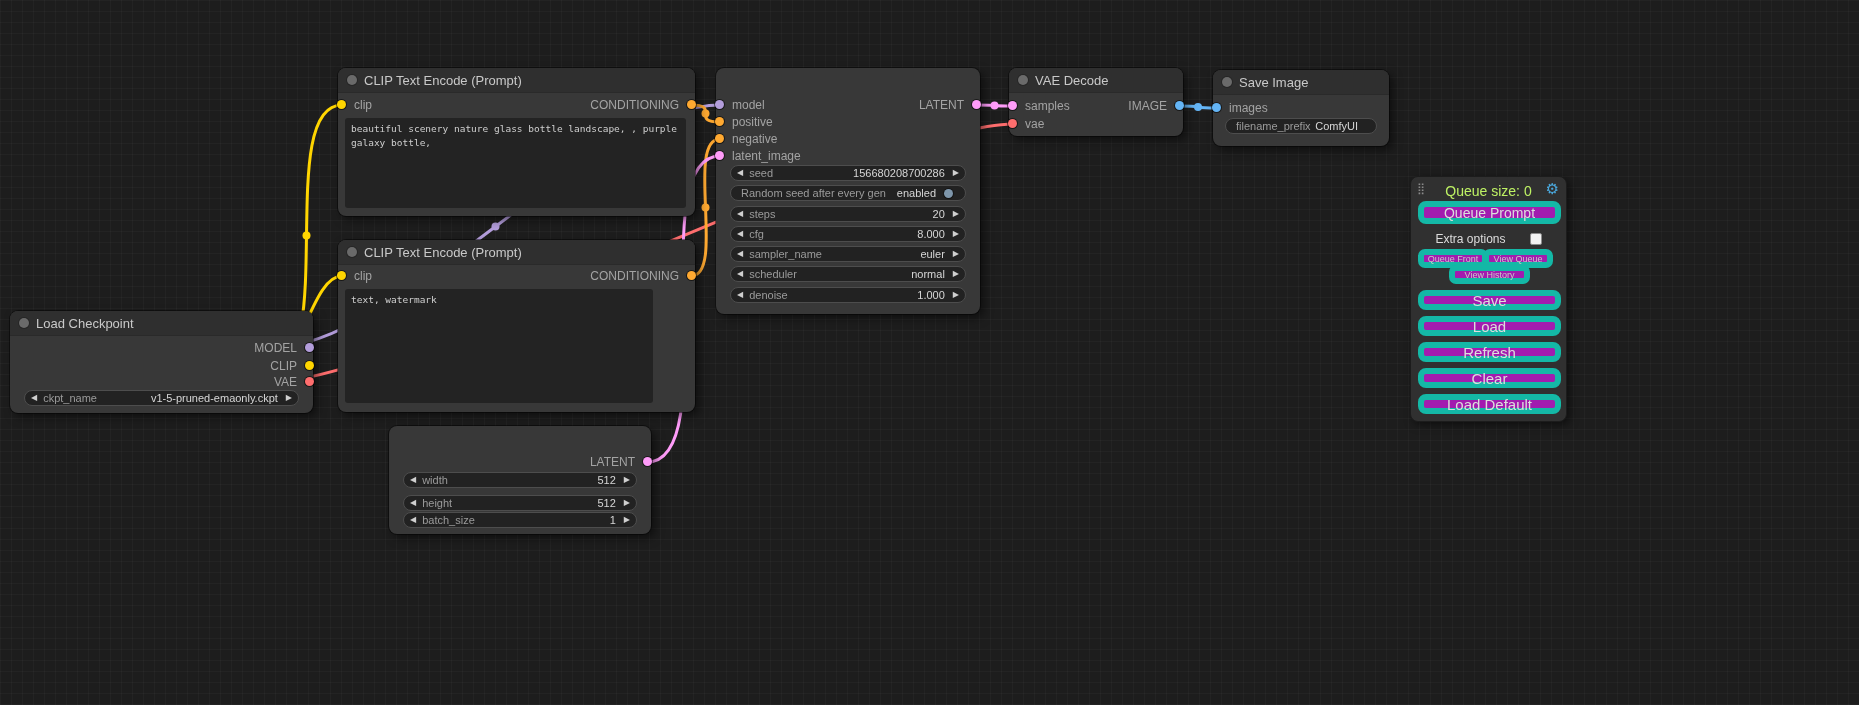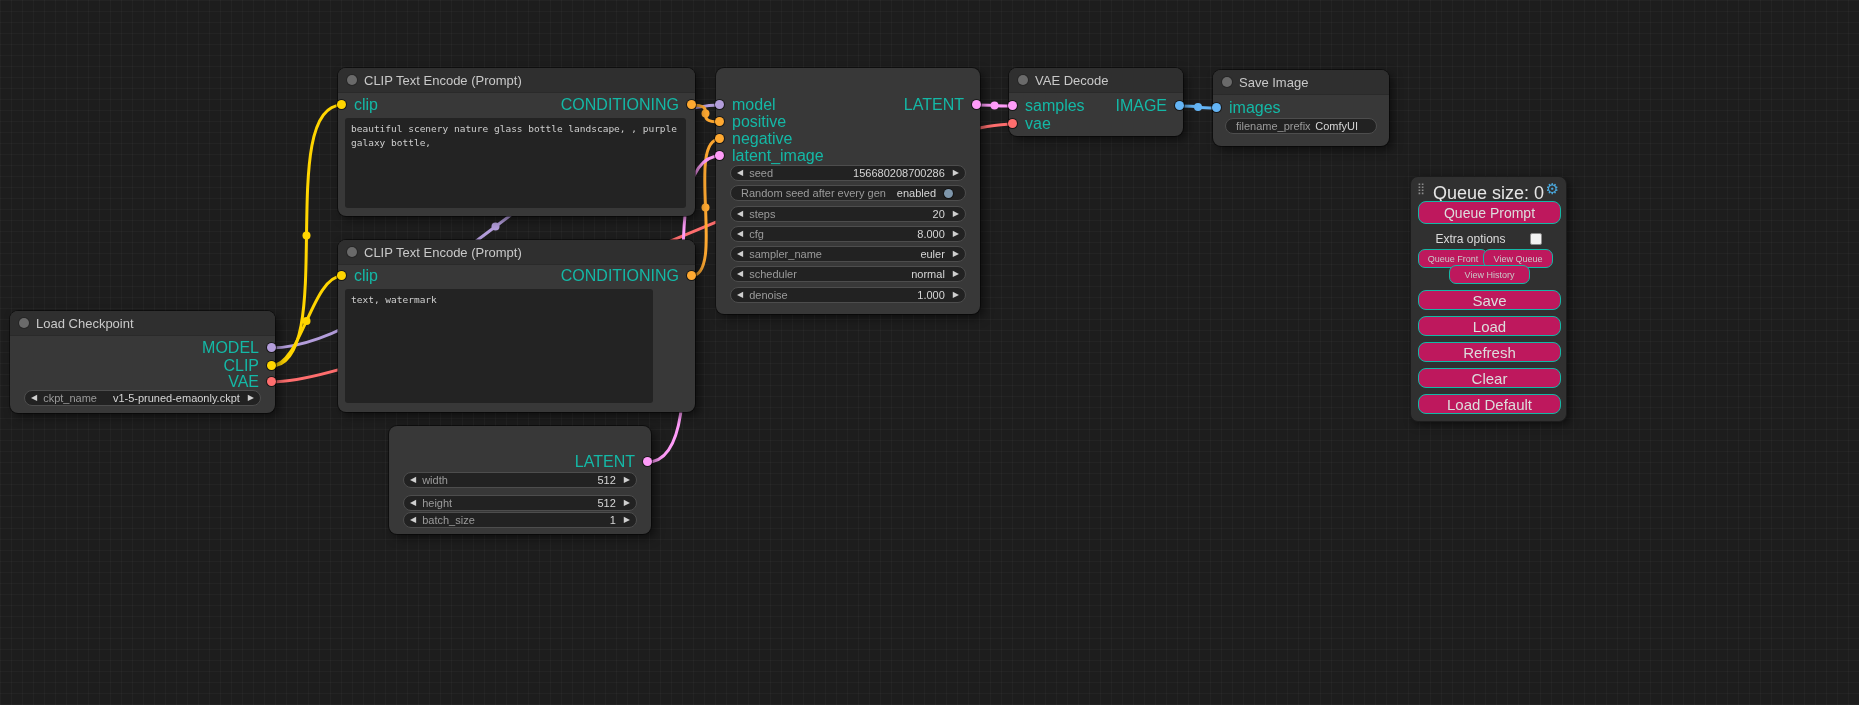--- a/index.html
+++ b/index.html
@@ -22,21 +22,21 @@
   .node-title{
     height:24px;background:#2f2f2f;border-radius:8px 8px 0 0;
     border-bottom:1px solid #2a2a2a;
     display:flex;align-items:center;padding-left:9px;gap:7px;
   }
   .title-dot{width:10px;height:10px;border-radius:50%;background:#6a6a6a;box-shadow:0 0 0 1px #262626;flex:0 0 auto;}
   .title-text{font-size:13px;color:#c9c9c9;white-space:nowrap;}
   .port{position:absolute;width:9px;height:9px;border-radius:50%;background:#888;box-shadow:0 0 0 1px rgba(0,0,0,.55);}
   .port.in{left:-1px;}
   .port.out{right:-1px;}
-  .slot-label{position:absolute;font-size:16px;color:#14b8a6;line-height:16px;white-space:nowrap;}
+  .slot-label{position:absolute;font-size:12px;color:#a3a3a3;line-height:16px;white-space:nowrap;}
   .slot-label.in{left:16px;}
   .slot-label.out{right:16px;}
   .widget{
     position:absolute;left:14px;right:14px;height:16px;background:#222;
     border:1px solid #4d4d4d;border-radius:9px;box-sizing:border-box;
     display:flex;align-items:center;font-size:11px;color:#aaa;overflow:hidden;
   }
   .warrow{flex:0 0 auto;font-size:8px;color:#cfcfcf;line-height:14px;padding:0 6px;cursor:pointer;}
   .warrow.l::before{content:"◀";}
   .warrow.r::before{content:"▶";}
@@ -53,23 +53,23 @@
   
   .menu{
     position:absolute;z-index:3;left:1410px;top:176px;width:157px;height:246px;
     background:#303030;border:1px solid #1c1c1c;border-radius:8px;
     box-shadow:3px 3px 9px rgba(0,0,0,.5);box-sizing:border-box;
   }
   .menu-handle{position:absolute;left:6px;top:5px;color:#8a8a8a;font-size:11px;cursor:grab;}
   .menu-handle::before{content:"⣿";}
   .gear{position:absolute;right:7px;top:3px;color:#4aa8dd;font-size:15px;cursor:pointer;}
   .gear::before{content:"⚙";}
-  .queue-size{position:absolute;left:0;right:0;top:6px;text-align:center;font-size:18px;color:#e5e5e5;}
+  .queue-size{position:absolute;left:0;right:0;top:6px;text-align:center;font-size:14px;color:#bef264;}
   .mbtn{
-    position:absolute;background:#be185d;border:1px solid #14b8a6;border-radius:8px;
+    position:absolute;background:#a21caf;border:6px solid #14b8a6;border-radius:8px;
     color:#ddd;font-family:"Liberation Sans",sans-serif;
     display:flex;align-items:center;justify-content:center;cursor:pointer;padding:2px;box-sizing:border-box;
   }
   .mbtn.big{left:7px;width:143px;height:20px;font-size:15px;}
   .mbtn.small{height:19px;font-size:9px;border-radius:7px;color:#c9c9c9;text-align:center;}
   .extra-row{position:absolute;left:0;right:0;top:55px;display:flex;align-items:center;justify-content:center;gap:24px;font-size:12px;color:#dcdcdc;}
   .checkbox{width:10px;height:10px;background:#f2f2f2;border:1px solid #8c8c8c;border-radius:2px;cursor:pointer;}
 </style>
 </head>
 <body>
@@ -90,21 +90,21 @@
       <path d="M 691 276 C 726.0089274328706 276 684.9910725671294 139 720 139" stroke="#FFA931" stroke-width="3" fill="none" stroke-linecap="round"></path>
       <circle cx="705.5" cy="207.5" r="4" fill="#FFA931"></circle>
       <path d="M 647 462 C 725.6467577208368 462 641.3532422791632 156 720 156" stroke="#FF9CF9" stroke-width="3" fill="none" stroke-linecap="round"></path>
       <circle cx="683.5" cy="309" r="4" fill="#FF9CF9"></circle>
       <path d="M 976 105 C 1006 105 983 106 1013 106" stroke="#FF9CF9" stroke-width="3" fill="none" stroke-linecap="round"></path>
       <circle cx="994.5" cy="105.5" r="4" fill="#FF9CF9"></circle>
       <path d="M 1179 106 C 1209 106 1187 108 1217 108" stroke="#64B5F6" stroke-width="3" fill="none" stroke-linecap="round"></path>
       <circle cx="1198" cy="107" r="4" fill="#64B5F6"></circle>
     </svg>
 
-  <div class="node" style="left:10px;top:311px;width:265px;height:102px">
+  <div class="node" style="left:10px;top:311px;width:303px;height:102px">
     <div class="node-title">
       <span class="title-dot"></span>
       <span class="title-text">Load Checkpoint</span>
     </div>
     <span class="slot-label out" style="top:29px">MODEL</span>
     <span class="port out" style="top: 32px; background: rgb(179, 157, 219);"></span>
     <span class="slot-label out" style="top:47px">CLIP</span>
     <span class="port out" style="top: 50px; background: rgb(255, 213, 0);"></span>
     <span class="slot-label out" style="top:63px">VAE</span>
     <span class="port out" style="top: 66px; background: rgb(255, 110, 110);"></span>

